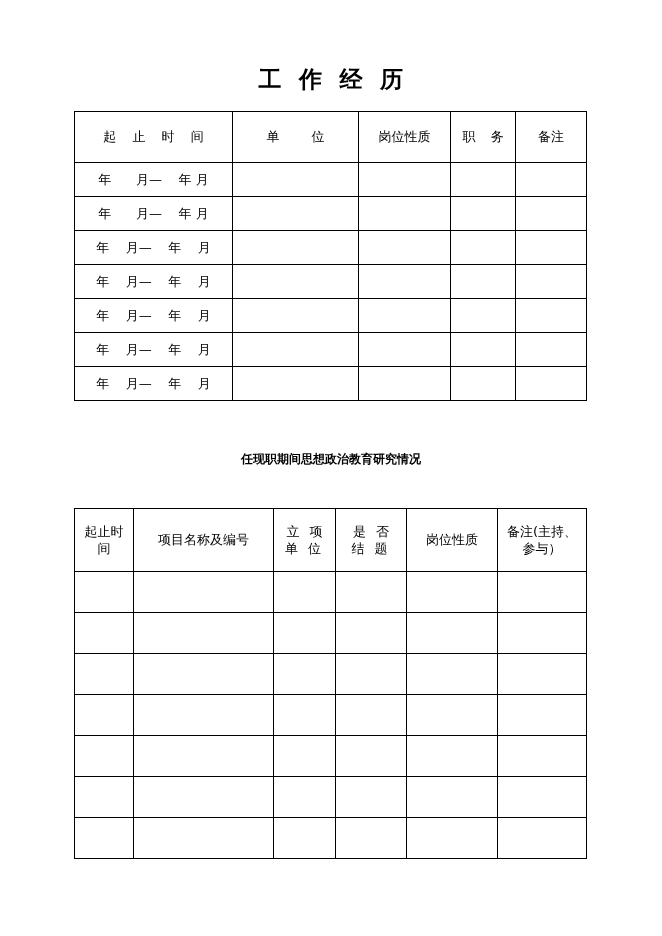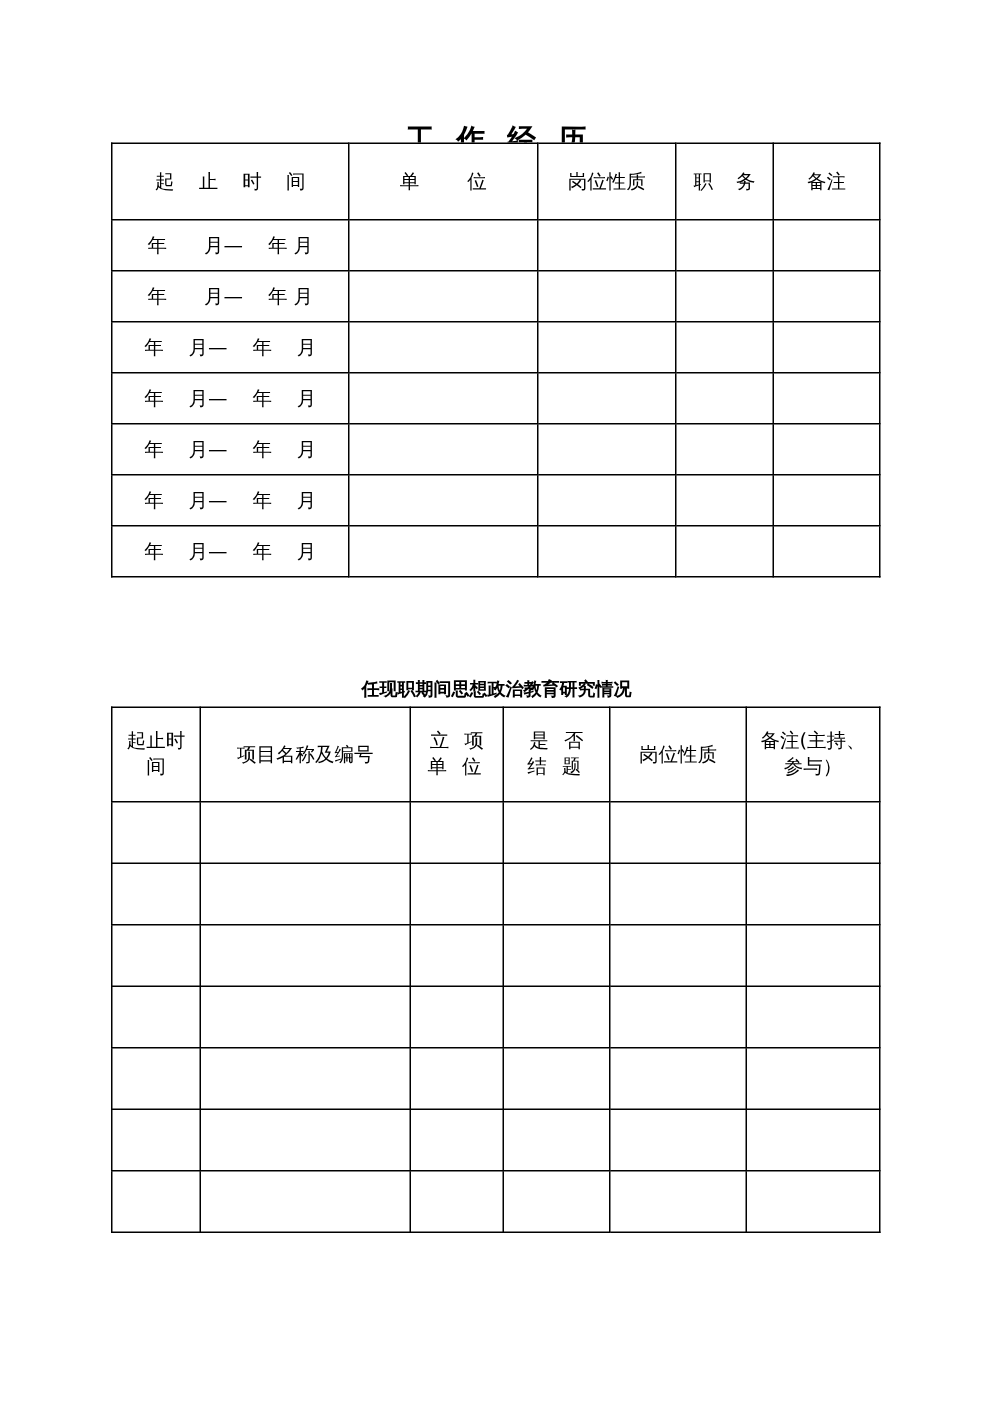--- a/index.html
+++ b/index.html
@@ -27,24 +27,23 @@
     position: absolute;
     left: 0;
     width: 662px;
     text-align: center;
     font-weight: bold;
     color: #000;
     white-space: pre;
   }
   #title-work {
     top: 66px;
-    font-size: 19px;
+    font-size: 23px;
     line-height: 26px;
     letter-spacing: 0.5px;
-    margin-top: 14px;
   }
   #title-research {
     top: 447px;
     font-size: 12px;
     line-height: 24px;
     letter-spacing: 0px;
   }
 
   
   table.form-table {
@@ -62,21 +61,21 @@
     font-size: 13px;
     color: #000000;
     text-align: center;
     vertical-align: middle;
     background: #ffffff;
   }
 
   
   #table-work {
     left: 74px;
-    top: 95px;
+    top: 111px;
     width: 512px;
   }
   #table-work td { height: 33px; }
   #table-work tr.header-row td { height: 50px; }
 
   .t1-c0 { width: 158px; }
   .t1-c1 { width: 126px; }
   .t1-c2 { width: 92px; }
   .t1-c3 { width: 65px; }
   .t1-c4 { width: 71px; }
@@ -86,21 +85,21 @@
   .hdr-small{ letter-spacing: 6px; text-indent: 6px; font-family: Liberation Serif, serif; }
 
   .date-cell {
     white-space: pre;
     font-size: 13px;
   }
 
   
   #table-research {
     left: 74px;
-    top: 471px;
+    top: 508px;
     width: 512px;
   }
   #table-research td { height: 40px; }
   #table-research tr.header-row td { height: 62px; }
 
   .t2-c0 { width: 59px; }
   .t2-c1 { width: 140px; }
   .t2-c2 { width: 62px; }
   .t2-c3 { width: 71px; }
   .t2-c4 { width: 91px; }

